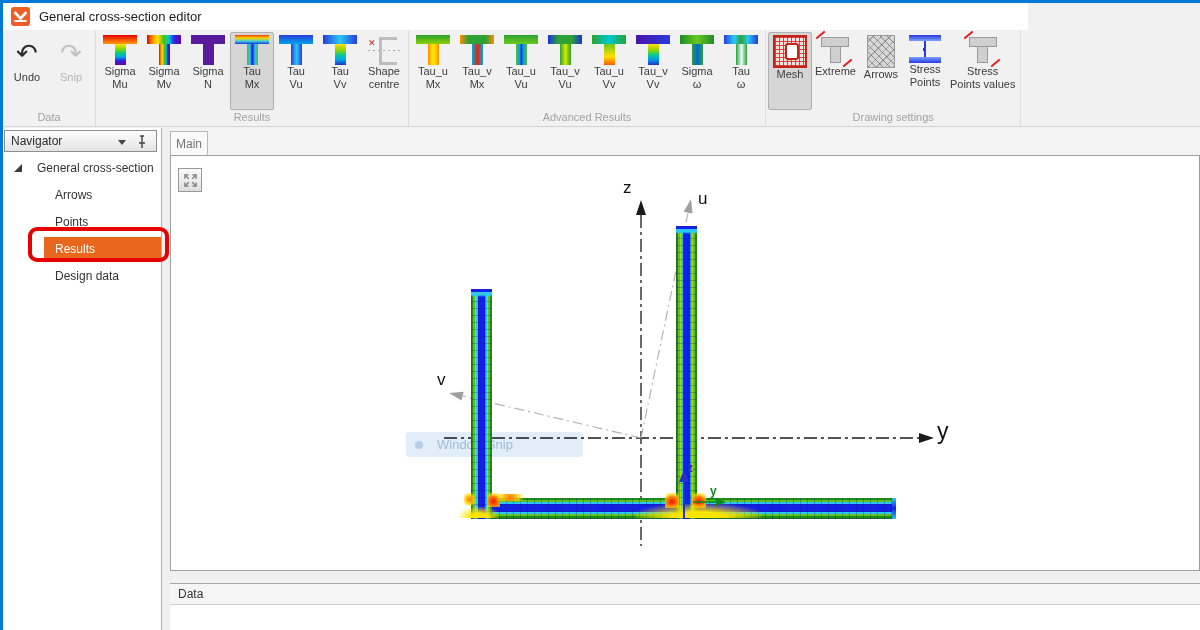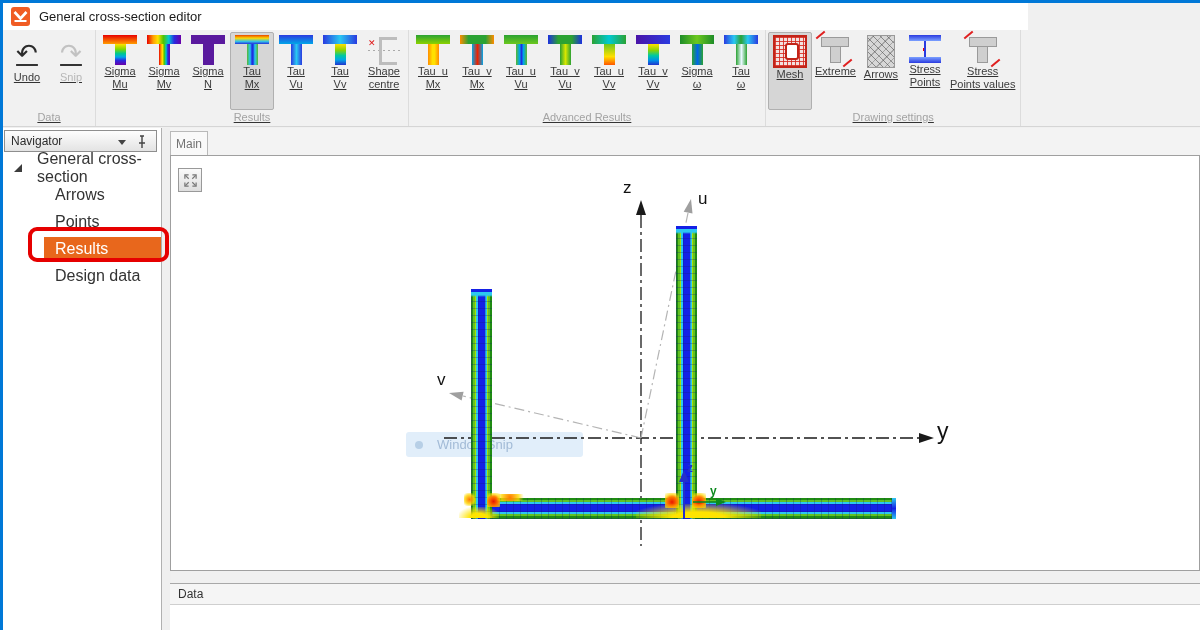--- a/index.html
+++ b/index.html
@@ -9,21 +9,21 @@
 
   
   #border-top{left:0;top:0;width:1200px;height:3px;background:#0078d7;z-index:60;}
   #border-left{left:0;top:0;width:3px;height:630px;background:#0078d7;z-index:60;}
   #titlebar{left:3px;top:3px;width:1025px;height:27px;background:#ffffff;display:flex;align-items:center;}
   #app-icon{width:19px;height:19px;background:#f05c24;border-radius:3px;margin-left:8px;display:flex;align-items:center;justify-content:center;}
   #title-text{margin-left:9px;font-size:13px;color:#1a1a1a;}
 
   
   #ribbon{left:3px;top:30px;width:1197px;height:96px;background:#f1f1f1;border-bottom:1px solid #d5d5d5;display:flex;align-items:stretch;}
-  .rgroup{display:flex;flex-direction:column;border-right:1px solid #dcdcdc;padding:0 2px;text-decoration:underline;}
+  .rgroup{display:flex;flex-direction:column;border-right:1px solid #dcdcdc;padding:0 2px;}
   .rbuttons{display:flex;align-items:stretch;flex:1;padding-top:2px;}
   .rglabel{height:16px;line-height:15px;text-align:center;font-size:11px;color:#a3a3a3;}
   .rbtn{display:flex;flex-direction:column;align-items:center;min-width:38px;padding:2px 2px 0 2px;border:1px solid transparent;border-radius:2px;cursor:default;}
   .rbtn.sel{background:#d6d6d6;border-color:#b0b0b0;}
   .ricon{height:36px;display:flex;align-items:center;justify-content:center;}
   .rlabel{font-size:11px;line-height:13px;text-align:center;color:#3c3c3c;white-space:nowrap;}
   .rbtn.dis .rlabel{color:#b7b7b7;}
 
   
   .tshape{width:34px;height:30px;display:flex;flex-direction:column;align-items:center;}
@@ -83,21 +83,21 @@
   .icon-shear-centre::before{content:'';position:absolute;right:3px;top:2px;width:15px;height:22px;border:3px solid #bdbdbd;border-right:none;}
   .icon-shear-centre::after{content:'\2715';position:absolute;left:0px;top:3px;color:#e01818;font-size:9px;font-weight:bold;}
 
   
   #navigator{left:3px;top:128px;width:158px;height:502px;background:#fff;}
   #nav-header{position:absolute;left:1px;top:2px;width:153px;height:22px;background:linear-gradient(#fdfdfd,#e3e3e3);
       border:1px solid #8e8e8e;display:flex;align-items:center;font-size:12px;color:#2b2b2b;padding-left:6px;box-sizing:border-box;}
   #nav-caret{position:absolute;right:30px;top:9px;width:0;height:0;border-left:4px solid transparent;border-right:4px solid transparent;border-top:5px solid #444;}
   #nav-pin{position:absolute;right:8px;top:4px;}
   #nav-tree{position:absolute;left:0;top:26px;right:0;}
-  .trow{position:relative;height:27px;display:flex;align-items:center;font-size:16px;color:#333;}
+  .trow{position:relative;height:27px;display:flex;align-items:center;font-size:12px;color:#333;}
   .trow .tri{position:absolute;left:11px;top:10px;width:0;height:0;border-left:8px solid transparent;border-bottom:8px solid #3c3c3c;}
   .trow.l0{padding-left:34px;}
   .trow.l1{padding-left:52px;}
   .trow.sel .selbg{position:absolute;left:41px;right:-3px;top:2px;bottom:2px;background:#E8671C;}
   .trow.sel .tlabel{position:relative;color:#fff;}
   #splitter{left:161px;top:128px;width:9px;height:502px;background:#efefef;border-left:1px solid #b0b0b0;}
 
   #annotation-box{left:28px;top:227px;width:141px;height:35px;border:4px solid #e60000;border-radius:9px;z-index:55;pointer-events:none;box-sizing:border-box;}
 
   

